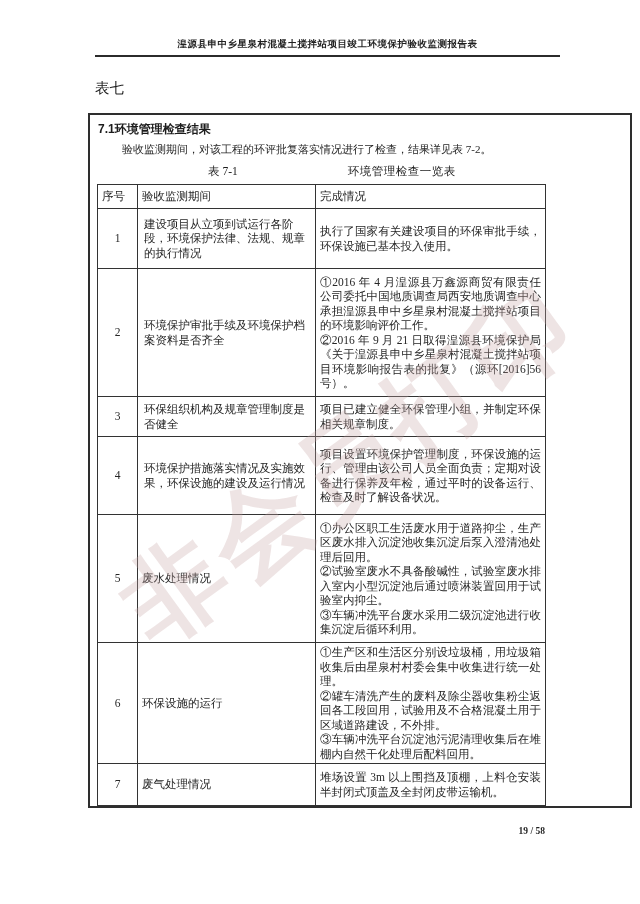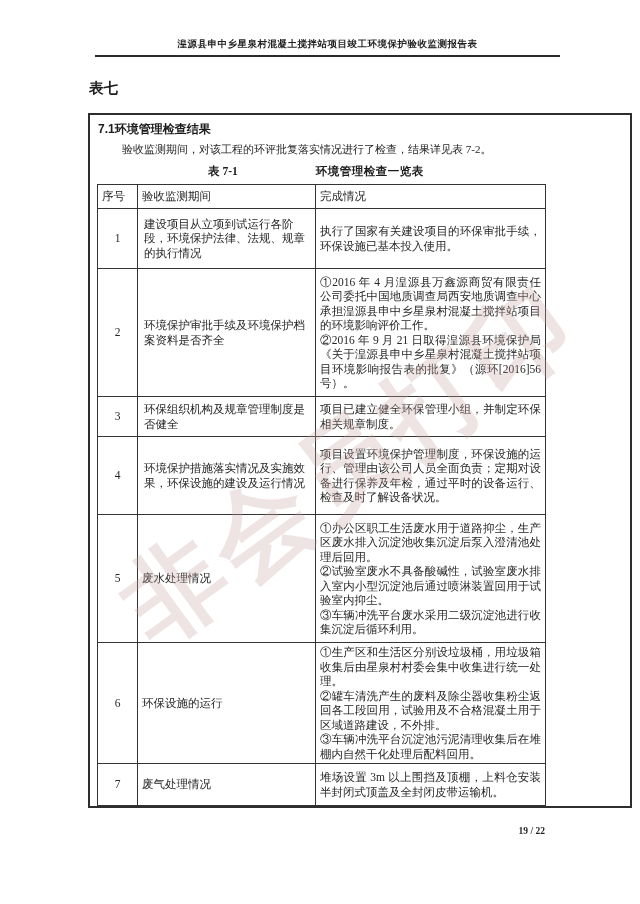--- a/index.html
+++ b/index.html
@@ -12,41 +12,41 @@
   .page { position:absolute; inset:0; background:#ffffff; }
 
   .doc-header {
     position:absolute; left:95px; top:38px; width:465px;
     border-bottom:2px solid #2b2b2b; padding-bottom:4px;
     text-align:center; font-size:9.5px; font-weight:bold; color:#1f1f1f;
     letter-spacing:0.5px;
   }
 
   .section-label {
-    position:absolute; left:89px; top:79px;
-    font-size:14.5px; font-weight:bold; color:#1c1c1c;
+    position:absolute; left:95px; top:79px;
+    font-size:14.5px; font-weight:normal; color:#1c1c1c;
     font-family:"Liberation Sans","DejaVu Sans",sans-serif;
   }
 
   .content-box {
     position:absolute; left:88px; top:113px; width:544px;
     border:2px solid #2e2e2e; background:transparent;
     padding:5px 0 0 0;
   }
   .box-heading {
     margin:1px 8px 0 8px; font-size:12px; font-weight:bold; color:#1c1c1c;
     font-family:"Liberation Sans","DejaVu Sans",sans-serif;
   }
   .intro {
     margin:3px 10px 0 10px; font-size:11px; line-height:1.55;
     text-indent:2em; color:#262626;
   }
   .caption {
-    margin:6px 0 5px 0; font-size:11.5px; font-weight:bold; color:#1c1c1c;
-    display:flex; align-items:baseline;
+    margin:6px 0 5px 0; font-size:11.5px; font-weight:normal; color:#1c1c1c;
+    display:flex; align-items:baseline;gap:32px;
   }
   .caption .cap-no { margin-left:118px; }
   .caption .cap-title { margin-left:78px; letter-spacing:0.5px; }
 
   table.check-table {
     margin:0 7px 0 7px; width:448px;
     border-collapse:collapse; table-layout:fixed;
   }
   .check-table col.c1 { width:40px; }
   .check-table col.c2 { width:178px; }
@@ -172,15 +172,15 @@
             <td class="status">
               <div>堆场设置 3m 以上围挡及顶棚，上料仓安装半封闭式顶盖及全封闭皮带运输机。</div>
             </td>
           </tr>
         </tbody>
     </table>
   </div>
 
   <div class="watermark">非会员打印</div>
 
-  <div class="footer-page">19 / 22</div>
+  <div class="footer-page">19 / 58</div>
 
 </div>
 
 </body></html>

